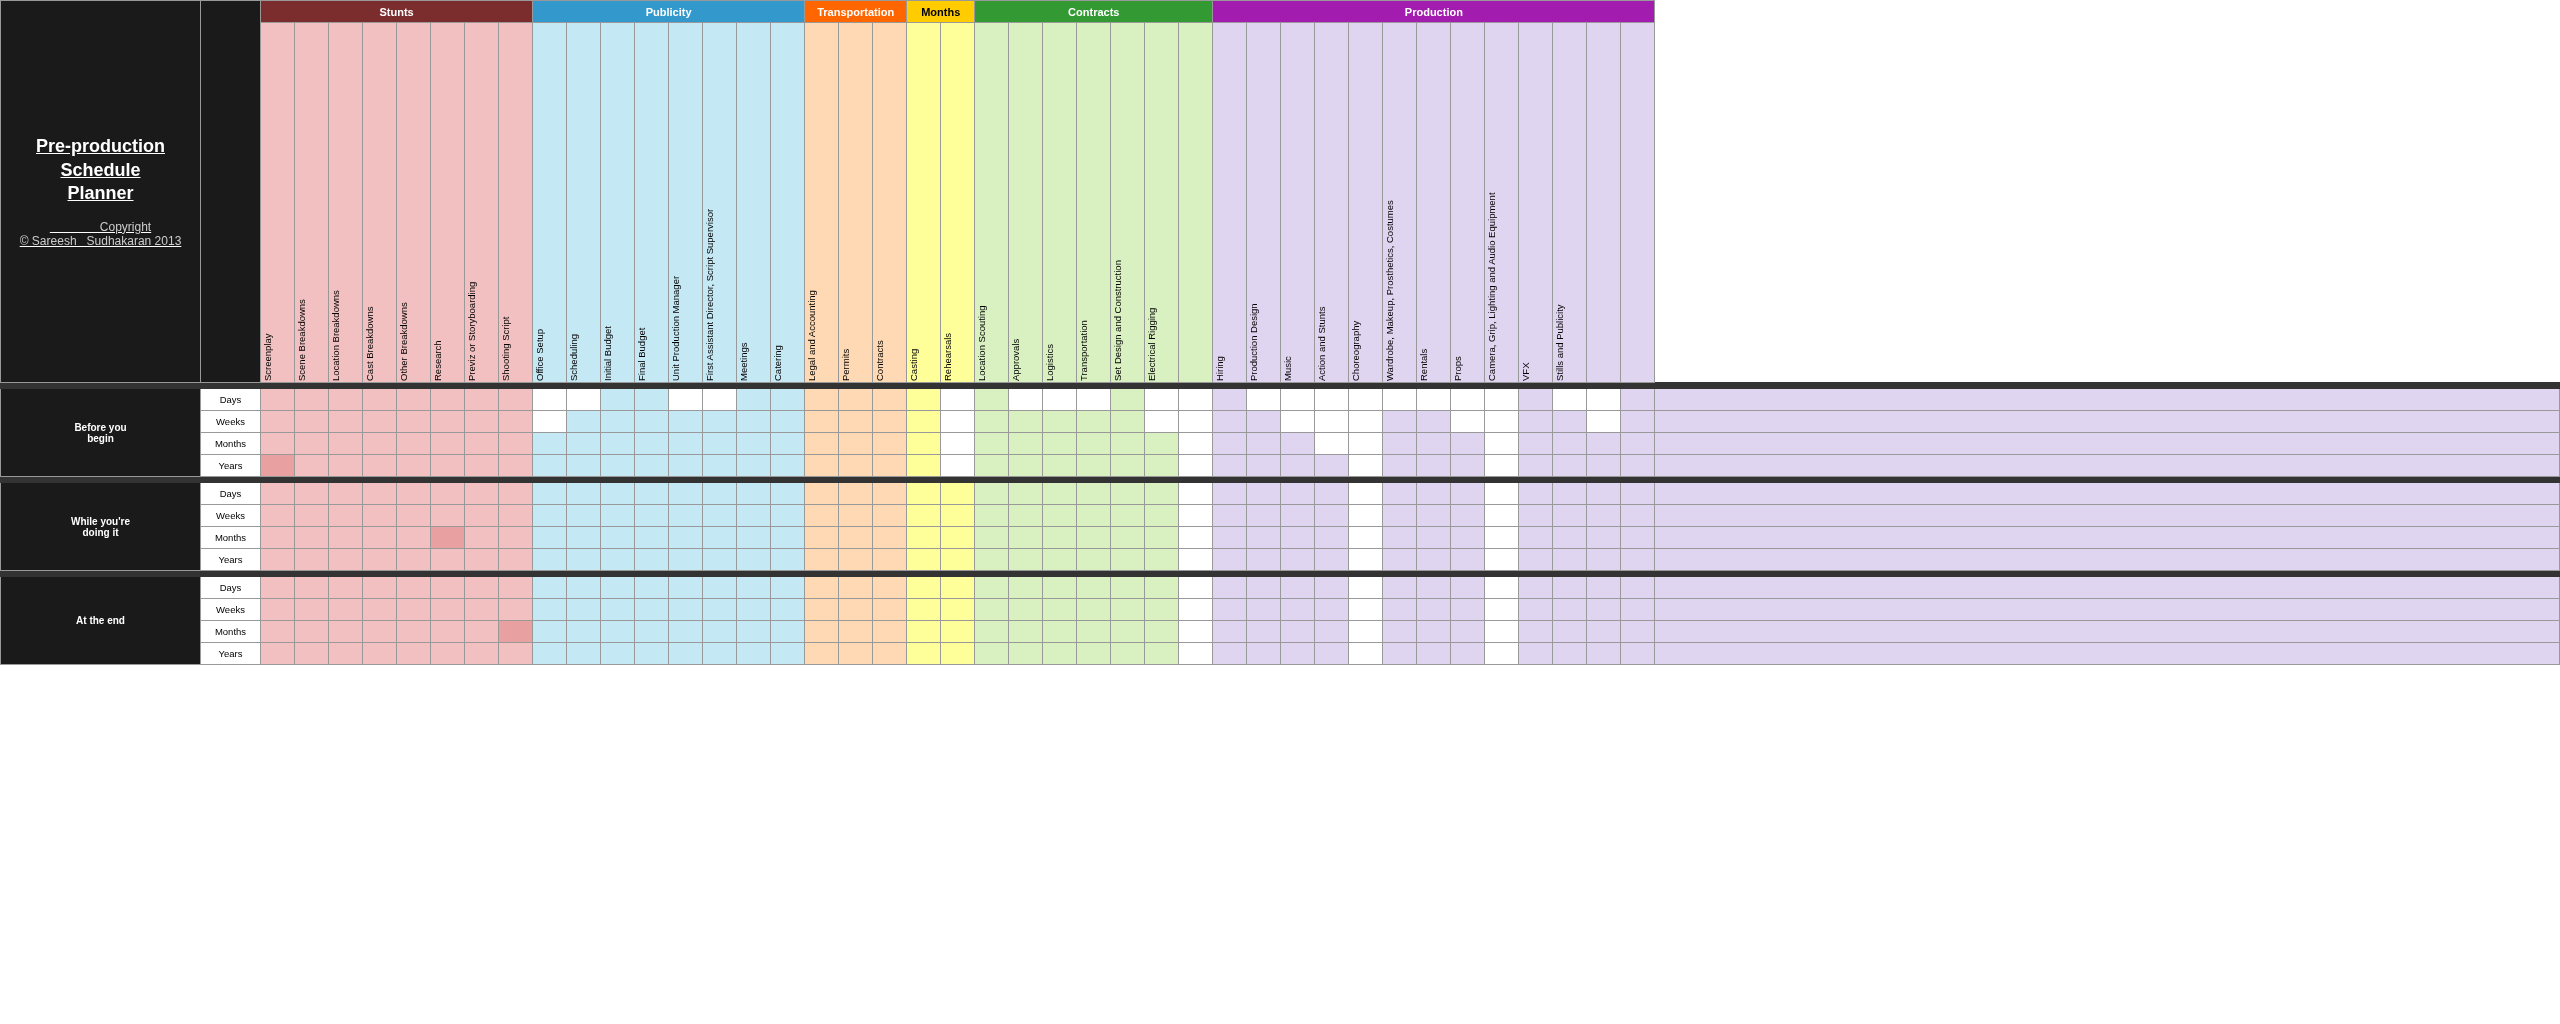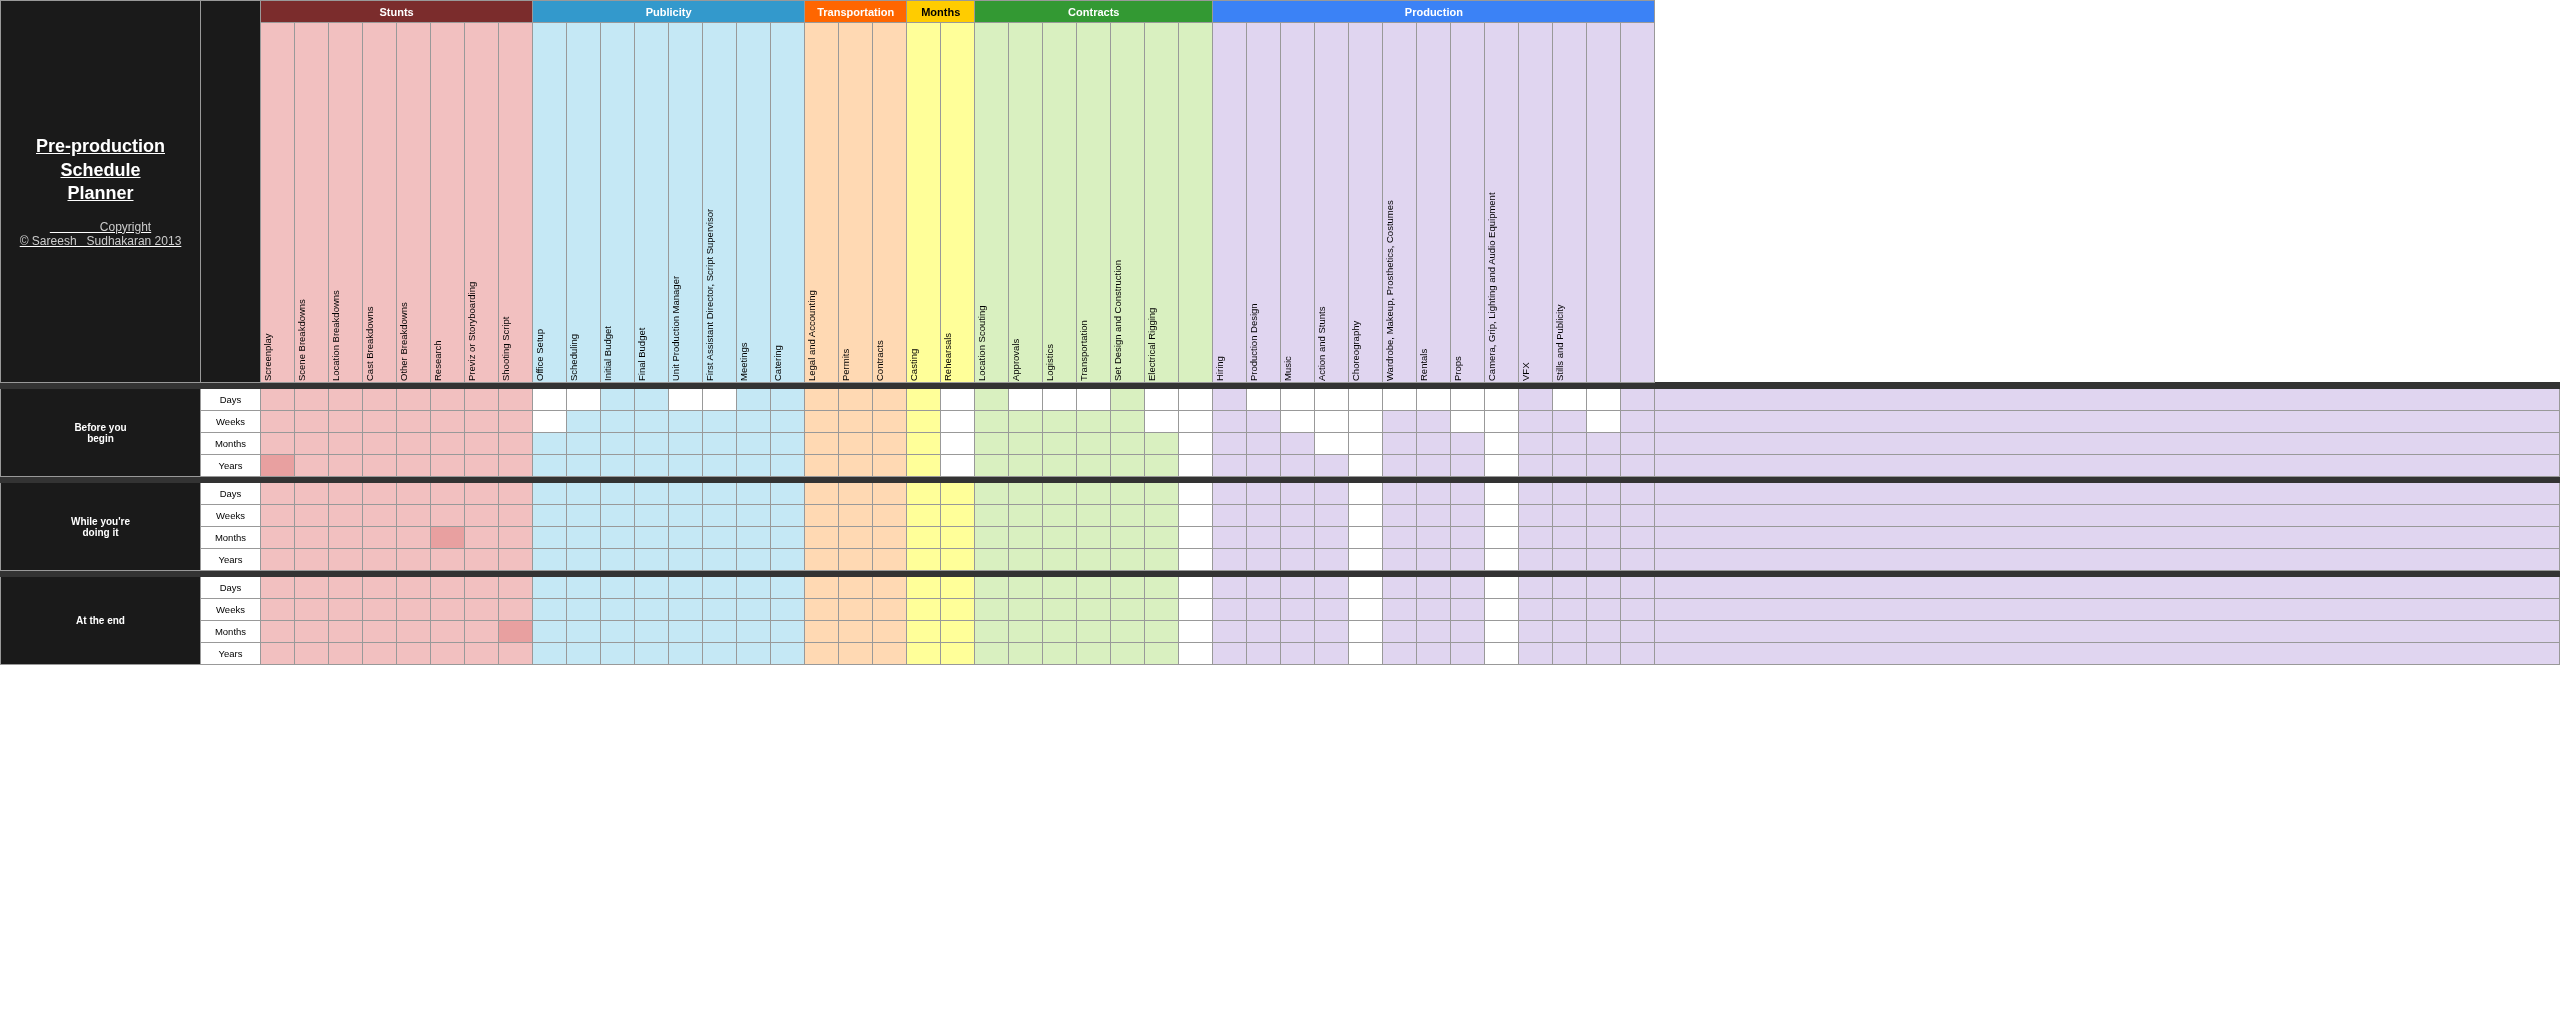--- a/index.html
+++ b/index.html
@@ -25,21 +25,21 @@
       font-weight: bold;
       color: white;
       height: 22px;
     }
 
     .cat-writing { background-color: #7B2C2C; }
     .cat-management { background-color: #3399CC; }
     .cat-administration { background-color: #FF6600; }
     .cat-talent { background-color: #FFCC00; color: black; }
     .cat-location { background-color: #339933; }
-    .cat-production { background-color: #3b82f6; }
+    .cat-production { background-color: #a21caf; }
 
     
     .col-header {
       height: 360px;
       width: 35px;
       vertical-align: bottom;
       padding: 4px 2px;
       font-size: 9.5px;
     }
 

